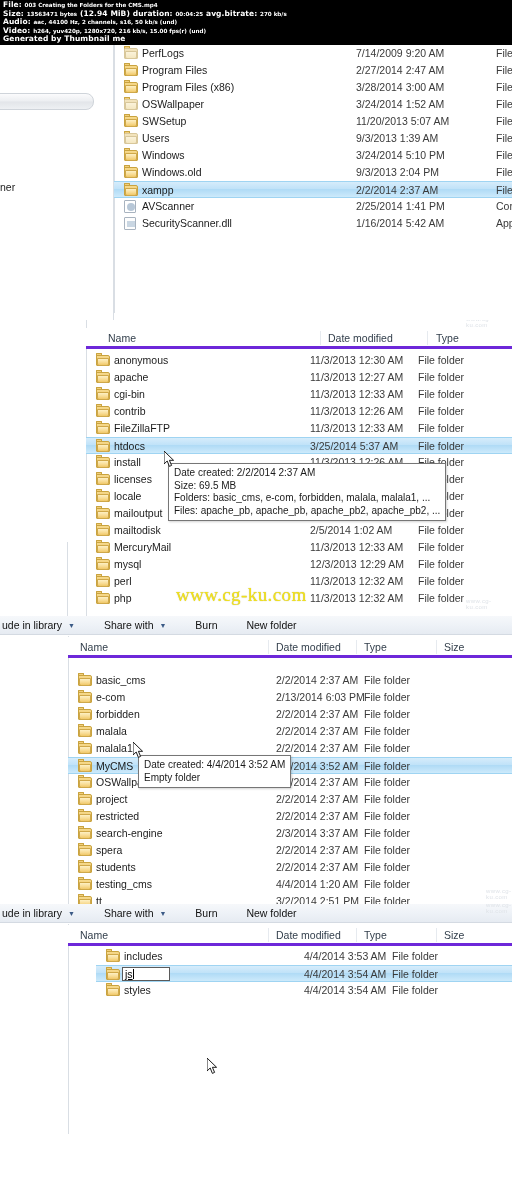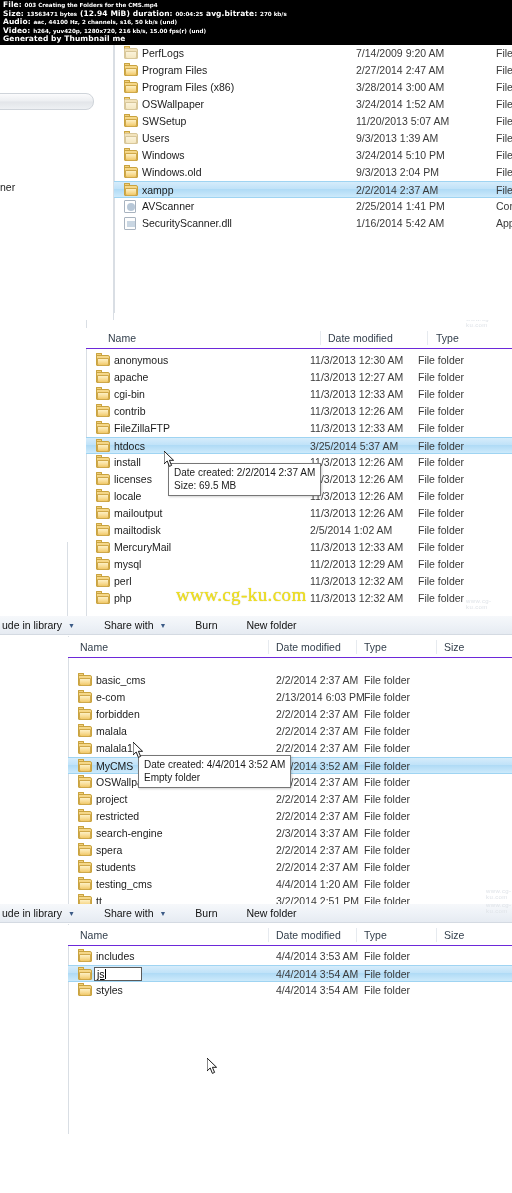--- a/index.html
+++ b/index.html
@@ -35,21 +35,21 @@
     font-size: 10.5px; color: #1a1a1a;
     white-space: nowrap;
     padding-top: 3px;
   }
   .tb-item { display: inline-block; padding: 0 8px; color: #111; }
   .tb-caret { font-size: 7px; color: #3b5a86; margin-left: 3px; vertical-align: 1px; }
 
   .col-head {
     position: absolute; left: 0; right: 0; height: 21px;
     background: #fff;
-    border-bottom: 1px solid #6d28d9;
+    border-bottom: 3px solid #6d28d9;
     font-size: 10.5px; color: #34404d;
   }
   .col-head .ch { position: absolute; top: 4px; white-space: nowrap; }
   .col-head .sep { position: absolute; top: 3px; width: 1px; height: 14px; background: #e6eaef; }
 
   .rows { position: absolute; left: 0; right: 0; }
   .row {
     position: relative; height: 17px; width: 100%;
     font-size: 10.5px; color: #1b1b1b;
     white-space: nowrap;
@@ -426,21 +426,21 @@
             <span class="dt" style="left:224px;">11/3/2013 12:33 AM</span>
             <span class="ty" style="left:332px;">File folder</span>
           </div>
           <div class="row" style="top: 0px;">
             <span class="ficon">
               <span class="tab"></span>
               <span class="back"></span>
               <span class="front"></span>
             </span>
             <span class="nm" style="left:28px;">mysql</span>
-            <span class="dt" style="left:224px;">11/2/2013 12:29 AM</span>
+            <span class="dt" style="left:224px;">12/3/2013 12:29 AM</span>
             <span class="ty" style="left:332px;">File folder</span>
           </div>
           <div class="row" style="top: 0px;">
             <span class="ficon">
               <span class="tab"></span>
               <span class="back"></span>
               <span class="front"></span>
             </span>
             <span class="nm" style="left:28px;">perl</span>
             <span class="dt" style="left:224px;">11/3/2013 12:32 AM</span>
@@ -454,20 +454,22 @@
             </span>
             <span class="nm" style="left:28px;">php</span>
             <span class="dt" style="left:224px;">11/3/2013 12:32 AM</span>
             <span class="ty" style="left:332px;">File folder</span>
           </div>
         </div>
 
       <div class="tooltip" style="left:100px; top:143px;">
         <div>Date created: 2/2/2014 2:37 AM</div>
         <div>Size: 69.5 MB</div>
+        <div>Folders: basic_cms, e-com, forbidden, malala, malala1, ...</div>
+        <div>Files: apache_pb, apache_pb, apache_pb2, apache_pb2, ...</div>
       </div>
 
       <svg class="cursor" style="left:96px; top:131px;" width="12" height="18" viewBox="0 0 12 18">
         <polygon points="0,0 0,13 3.2,10 5.4,15.4 7.6,14.4 5.4,9.3 9.6,9.3" fill="#ffffff" stroke="#1a1a1a" stroke-width="1"></polygon>
       </svg>
 
       <div class="watermark" style="left:108px; top:264px;">www.cg-ku.com</div>
       <div class="wm-small" style="left:398px; top:-4px;">www.cg-ku.com</div>
       <div class="wm-small" style="left:398px; top:278px;">www.cg-ku.com</div>
     </div>
@@ -694,21 +696,21 @@
       <div class="col-head" style="top:21px; left:68px;">
         <span class="ch" style="left:12px;">Name</span>
         <span class="sep" style="left:200px;"></span>
         <span class="ch" style="left:208px;">Date modified</span>
         <span class="sep" style="left:288px;"></span>
         <span class="ch" style="left:296px;">Type</span>
         <span class="sep" style="left:368px;"></span>
         <span class="ch" style="left:376px;">Size</span>
       </div>
 
-      <div class="rows" id="p4rows" style="top:44px; left:68px; right:0;">
+      <div class="rows" id="p4rows" style="top:44px; left:68px; right:0;padding-left:28px;">
           <div class="row" style="top: 0px;">
             <span class="ficon">
               <span class="tab"></span>
               <span class="back"></span>
               <span class="front"></span>
             </span>
             <span class="nm" style="left:28px;">includes</span>
             <span class="dt" style="left:208px;">4/4/2014 3:53 AM</span>
             <span class="ty" style="left:296px;">File folder</span>
           </div>

